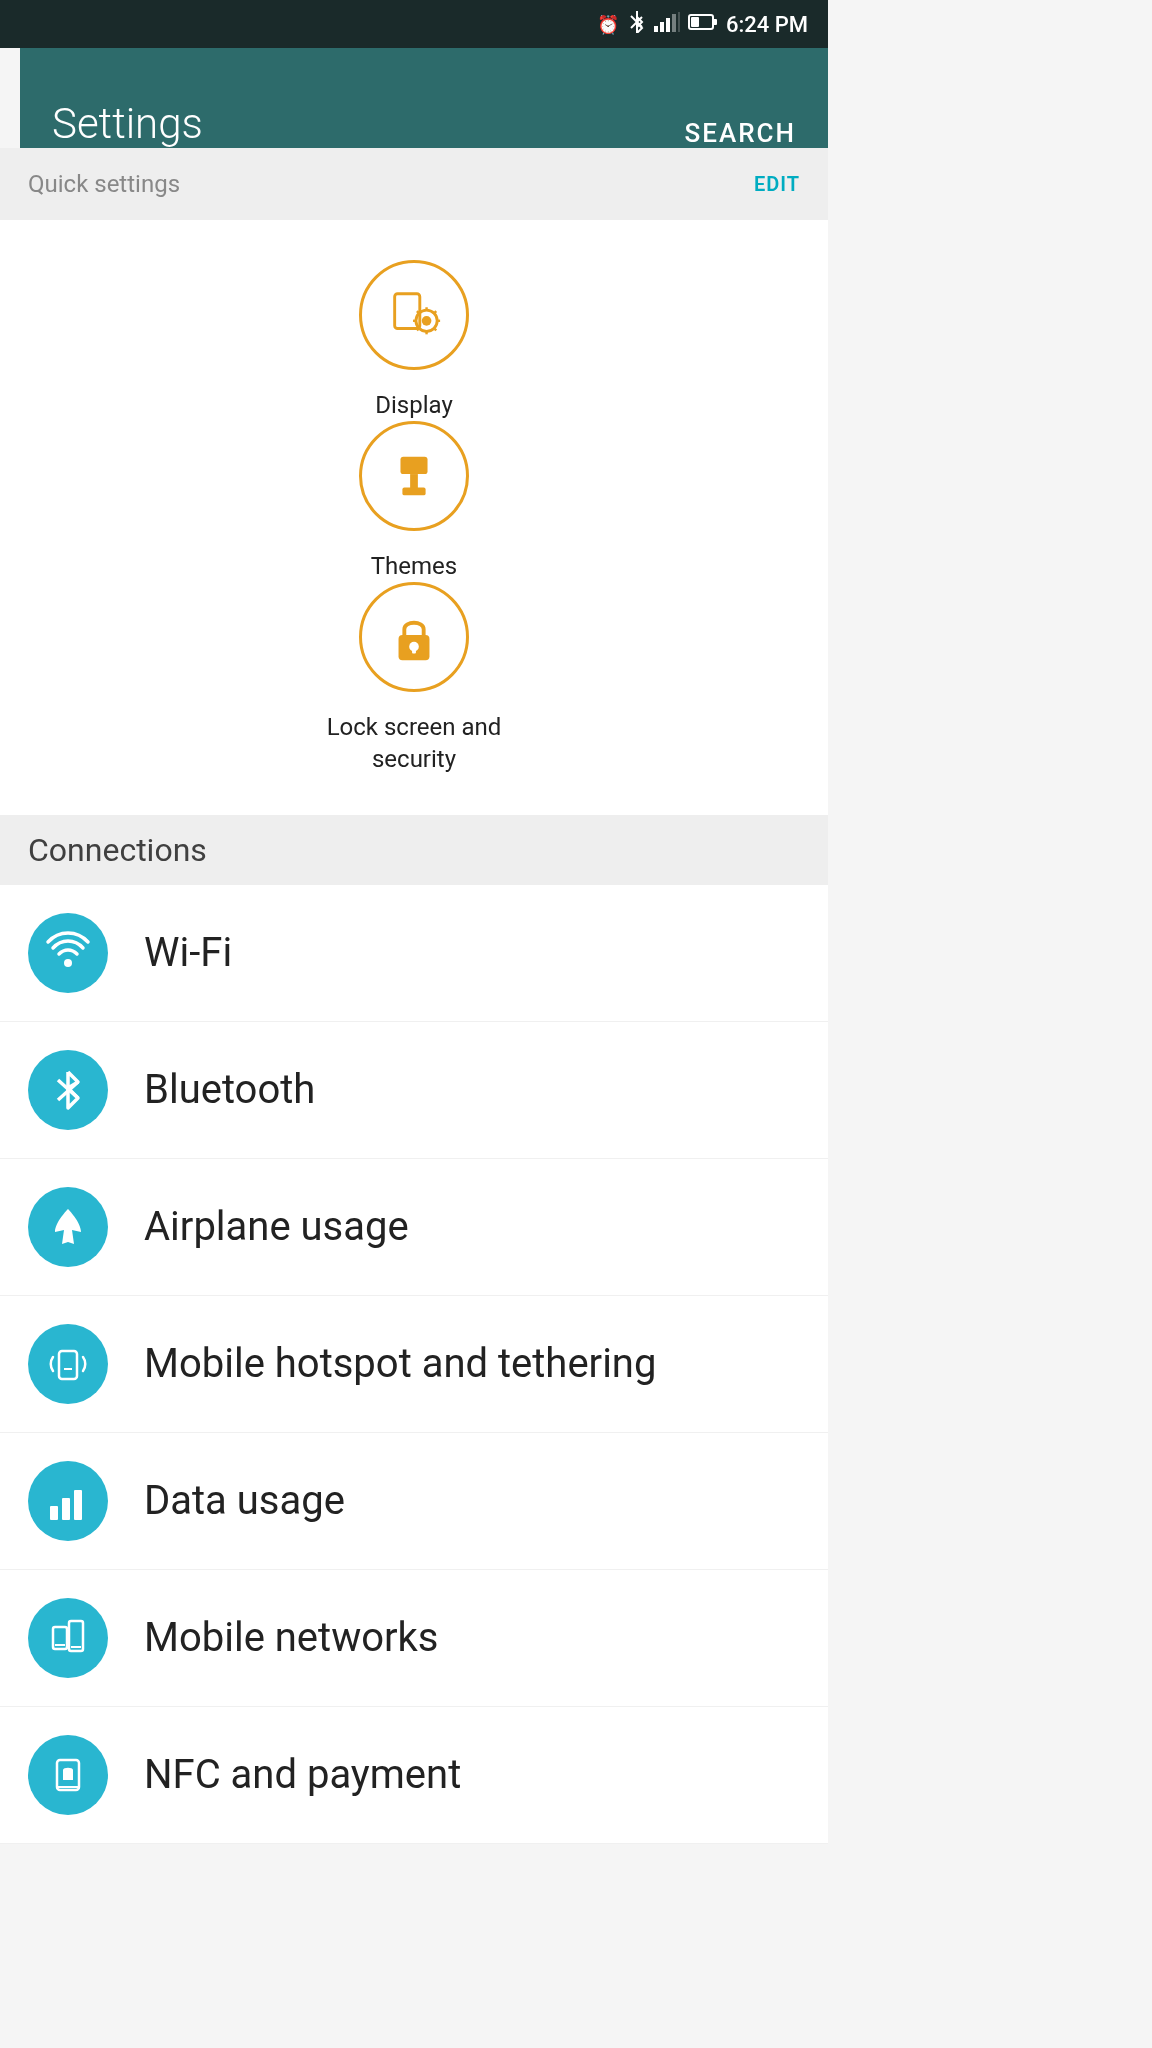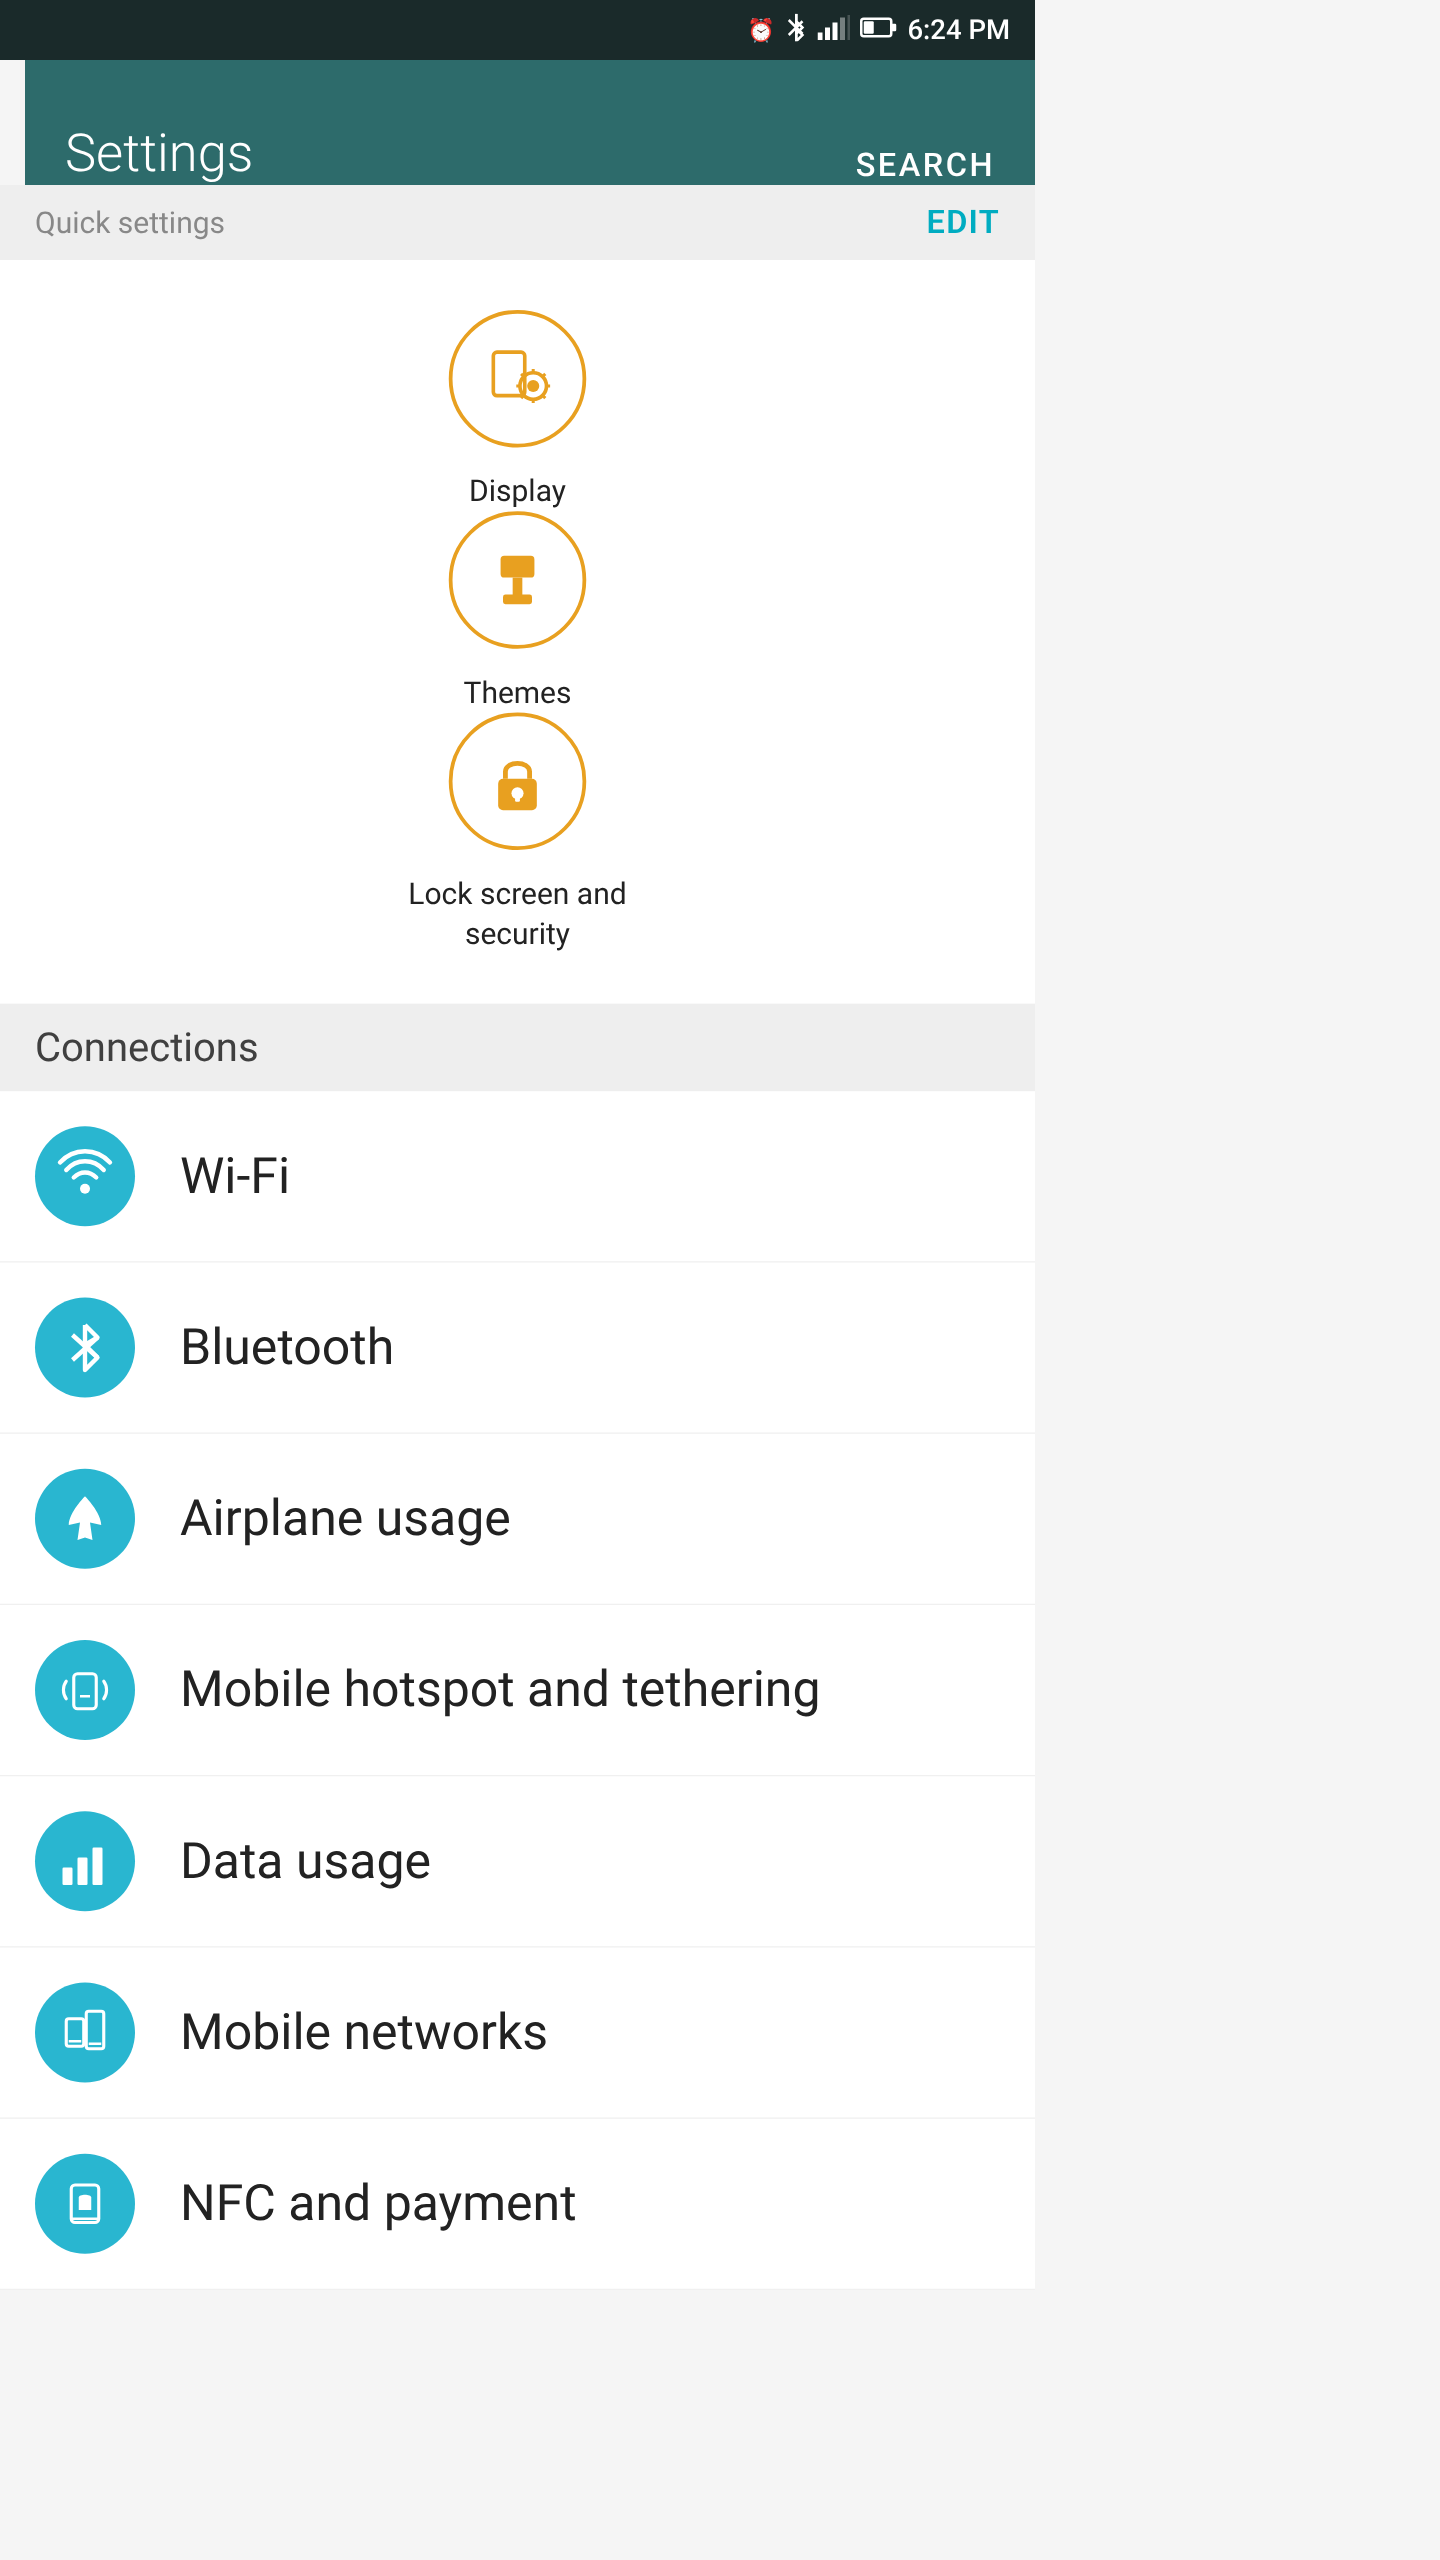--- a/index.html
+++ b/index.html
@@ -64,35 +64,35 @@
     .header-search {
       color: white;
       font-size: 26px;
       font-weight: 500;
       letter-spacing: 2px;
     }
 
     
     .quick-settings-bar {
       background: #eeeeee;
-      height: 60px;
+      height: 72px;
       display: flex;
       align-items: center;
       justify-content: space-between;
       padding: 0 28px;
     }
 
     .quick-settings-label {
       color: #888;
       font-size: 24px;
     }
 
     .quick-settings-edit {
       color: #00acc1;
-      font-size: 26px;
+      font-size: 20px;
       font-weight: 600;
       letter-spacing: 1px;
     }
 
     
     .quick-icons-row {
       background: white;
       display: flex;
       justify-content: space-around;
       align-items: center;

